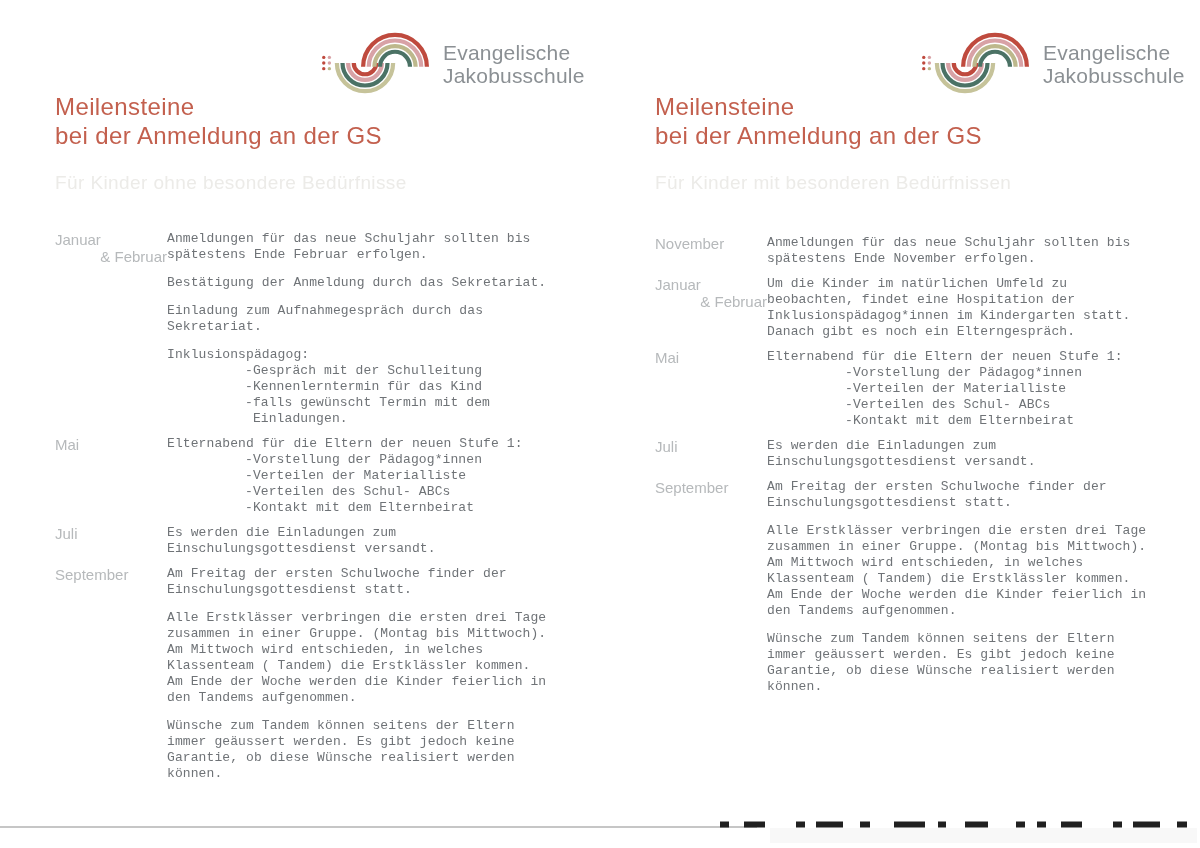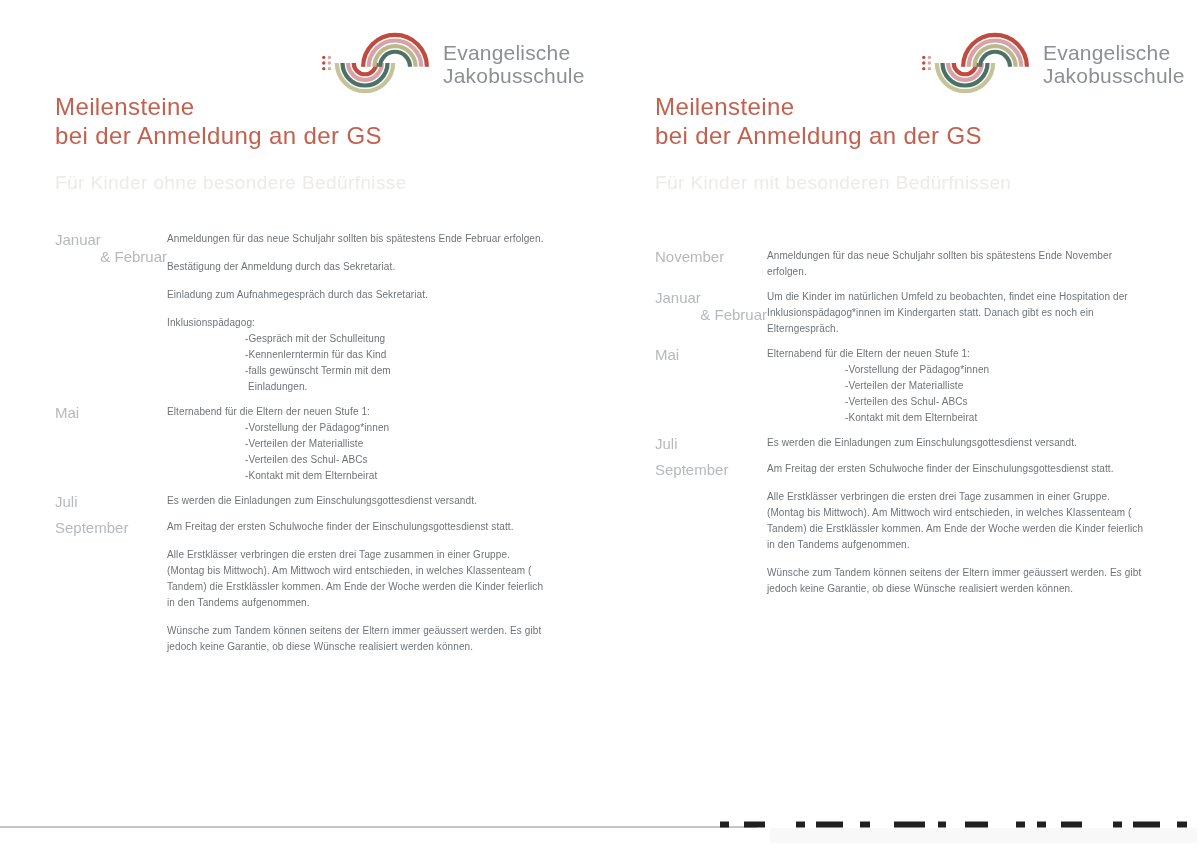--- a/index.html
+++ b/index.html
@@ -18,25 +18,25 @@
              color:var(--logo_text);letter-spacing:0.2px;}
 
   
   .title{position:absolute;left:55px;top:92px;font-size:24px;line-height:29px;
          color:var(--title);letter-spacing:0.4px;}
   .subtitle{position:absolute;left:55px;top:172px;font-size:19px;letter-spacing:0.4px;
             color:var(--subtitle);}
 
   
   .timeline{position:absolute;left:55px;top:231px;width:505px;}
-  .page--right .timeline{top:248px;}
+  .page--right .timeline{top:235px;}
   .row{display:flex;margin-bottom:9px;}
   .month{width:112px;flex-shrink:0;font-size:15px;line-height:17px;color:var(--month);}
   .month div + div{padding-left:7px;text-align:right;}
-  .content{width:382px;font-size:10px;line-height:16px;color:var(--body);letter-spacing:0.1px;}
+  .content{width:382px;font-size:13px;line-height:16px;color:var(--body);letter-spacing:0.1px;font-family:Liberation Mono, monospace;}
   .content p{margin:0 0 12px 0;}
   .content p:last-child{margin-bottom:0;}
   .content p.lead{margin-bottom:0;}
   .bullets{padding-left:78px;white-space:pre-wrap;margin-bottom:0;}
 
   
   .bottom-line{position:absolute;left:0;top:826px;width:757px;height:2px;background:#c6c6c6;}
   .bottom-band{position:absolute;left:770px;top:828px;width:427px;height:15px;background:#f8f8f8;}
   .bottom-dashes{position:absolute;left:720px;top:821px;}
 </style>

